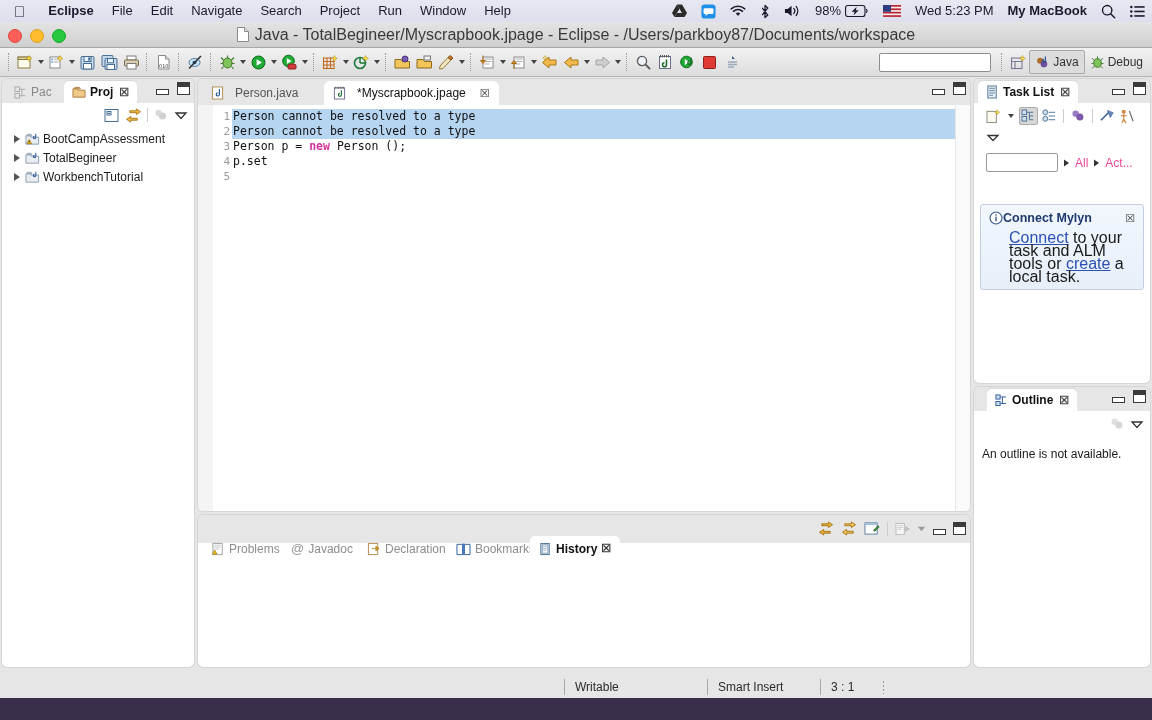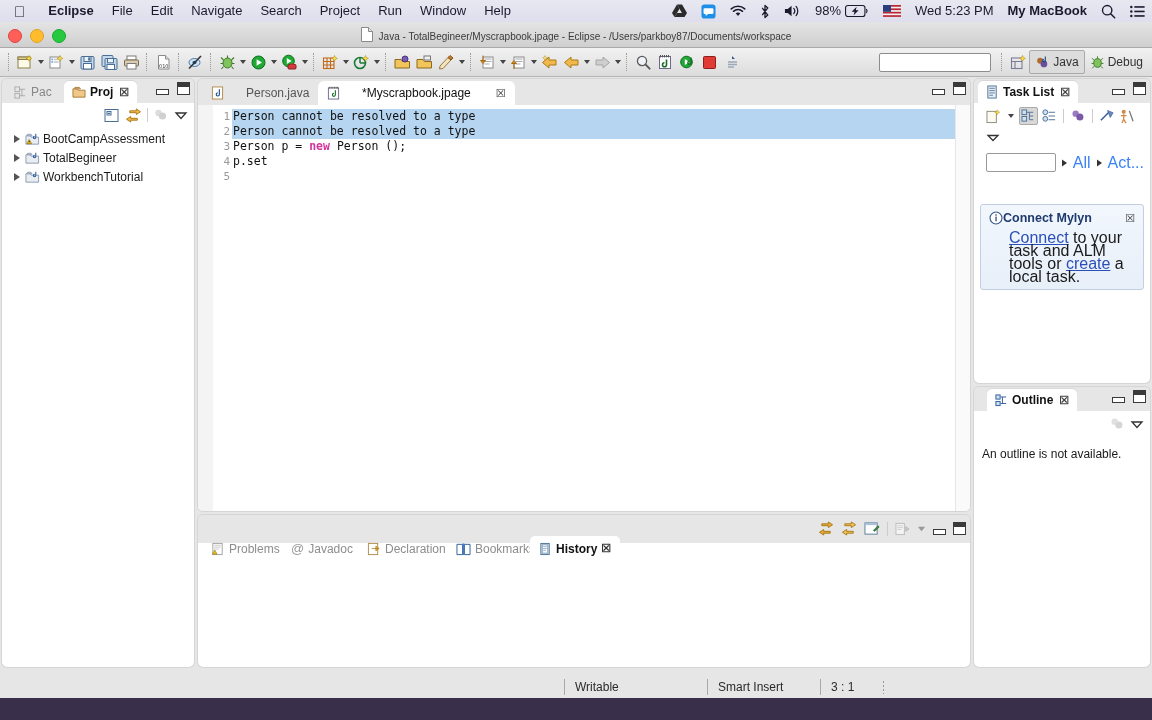--- a/index.html
+++ b/index.html
@@ -41,21 +41,21 @@
     position: relative; height: 25px;
     background: linear-gradient(to bottom, #e4e4e4 0%, #cfcfcf 100%);
     border-bottom: 1px solid #a8a8a8;
     display: flex; align-items: center; justify-content: center;
   }
   .traffic { position: absolute; left: 8px; top: 7px; display: flex; gap: 8px; }
   .dot { width: 12px; height: 12px; border-radius: 50%; }
   .dot.r { background: #ff5f57; border: 1px solid #e0443e; }
   .dot.y { background: #ffbd2e; border: 1px solid #dea123; }
   .dot.g { background: #28c840; border: 1px solid #1aab29; }
-  .title-text { font-size: 10px; color: #3a3a3a; display: flex; align-items: flex-end; gap: 6px; }
+  .title-text { font-size: 16px; color: #3a3a3a; display: flex; align-items: center; gap: 6px; }
 
   
   .etoolbar {
     height: 28px; background: linear-gradient(to bottom,#f2f2f2,#dcdcdc);
     border-bottom: 1px solid #b5b5b5;
     display: flex; align-items: center; padding: 0 4px;
   }
   .tb-btn { width: 22px; height: 22px; display:flex; align-items:center; justify-content:center; }
   .tb-arrow { width: 9px; height: 22px; display: flex; align-items: center; justify-content: center; }
   .tb-arrow i {
@@ -105,21 +105,21 @@
 
   
   .tree { padding: 2px 0 0 4px; font-size: 12px; color: #1a1a1a; }
   .trow { display: flex; align-items: center; gap: 3px; height: 19px; padding-left: 8px; }
   .tri { width: 0; height: 0; border-top: 4.5px solid transparent; border-bottom: 4.5px solid transparent;
          border-left: 6px solid #555; margin-right: 2px; }
 
   
   .editor-tabs { height: 26px; position: relative; background: #e6e6e6; }
   .etab {
-    position: absolute; top: 2px; height: 24px; display: flex; align-items: center; gap: 22px;
+    position: absolute; top: 2px; height: 24px; display: flex; align-items: center; gap: 11px;
     padding: 0 9px; font-size: 12px; color: #555; white-space: nowrap;
   }
   .etab.sel { background: #fff; border-radius: 6px 6px 0 0; color: #111; }
   .etab .x { color: #333; font-size: 11px; margin-left: 3px; }
   .code-area { position: relative; background: #fff; }
   .ruler-left { position: absolute; left: 0; top: 0; width: 15px; height: 100%;
                 background: #f4f4f4; border-right: 1px solid #e3e3e3; }
   .linenums { position: absolute; left: 15px; top: 0; width: 17px; height: 100%;
               background: #fff; text-align: right;
               font-family: "DejaVu Sans Mono", monospace; font-size: 11px; color: #9a9a9a; }
@@ -134,21 +134,21 @@
   
   .btabs { height: 28px; position: relative; background: #e6e6e6; }
   .btab { position: absolute; top: 21px; height: 25px; display: flex; align-items: center; gap: 4px;
           padding: 0 9px; font-size: 12px; color: #8d8d8d; white-space: nowrap; }
   .btab.sel { background: #fff; border-radius: 5px 5px 0 0; color: #111; font-weight: bold; }
 
   
   .tl-filter {
     width: 70px; height: 17px; background: #fff; border: 1px solid #999; border-radius: 2px;
   }
-  .tl-link { color: #3b82f6; font-size: 16px; }
+  .tl-link { color: #ec4899; font-size: 12px; }
   .mylyn {
     margin: 6px; border: 1px solid #c3cfe0; border-radius: 3px;
     background: linear-gradient(to bottom,#f2f7fd,#e7eff9);
     padding: 6px 8px;
   }
   .mylyn-head { display: flex; align-items: center; font-size: 12.5px; font-weight: bold; color: #1e3a6e; }
   .mylyn-body { font-size: 16px; color: #1a1a1a; line-height: 13px; margin-top: 6px; padding-left: 20px; }
   a.ul { color: #2a4fb8; text-decoration: underline; }
 
   
@@ -644,21 +644,21 @@
         <div class="editor-tabs">
           <div class="etab" style="left:4px;">
             <span>
               <svg width="13" height="14" viewBox="0 0 14 15">
                   <rect x="1.5" y="1" width="11" height="13" fill="#fff" stroke="#b08a4a"></rect>
                   <path d="M9 3.5v5.5a1.7 1.7 0 1 1-1.7-1.7" stroke="#1a4a8a" stroke-width="1.2" fill="none"></path>
                 </svg>
             </span>
             <span>Person.java</span>
           </div>
-          <div class="etab sel" style="left:120px;">
+          <div class="etab sel" style="left:126px;">
             <span>
               <svg width="13" height="14" viewBox="0 0 14 15">
                   <rect x="1.5" y="2" width="11" height="12" fill="#fff" stroke="#6a6a8a"></rect>
                   <path d="M2.6 0.8v2M4.4 0.8v2M6.2 0.8v2M8 0.8v2M9.8 0.8v2M11.4 0.8v2" stroke="#555" stroke-width="0.9"></path>
                   <path d="M9 4.5v5a1.6 1.6 0 1 1-1.6-1.6" stroke="#1a6a2a" stroke-width="1.2" fill="none"></path>
                 </svg>
             </span>
             <span>*Myscrapbook.jpage</span>
             <span class="x">☒</span>
           </div>

